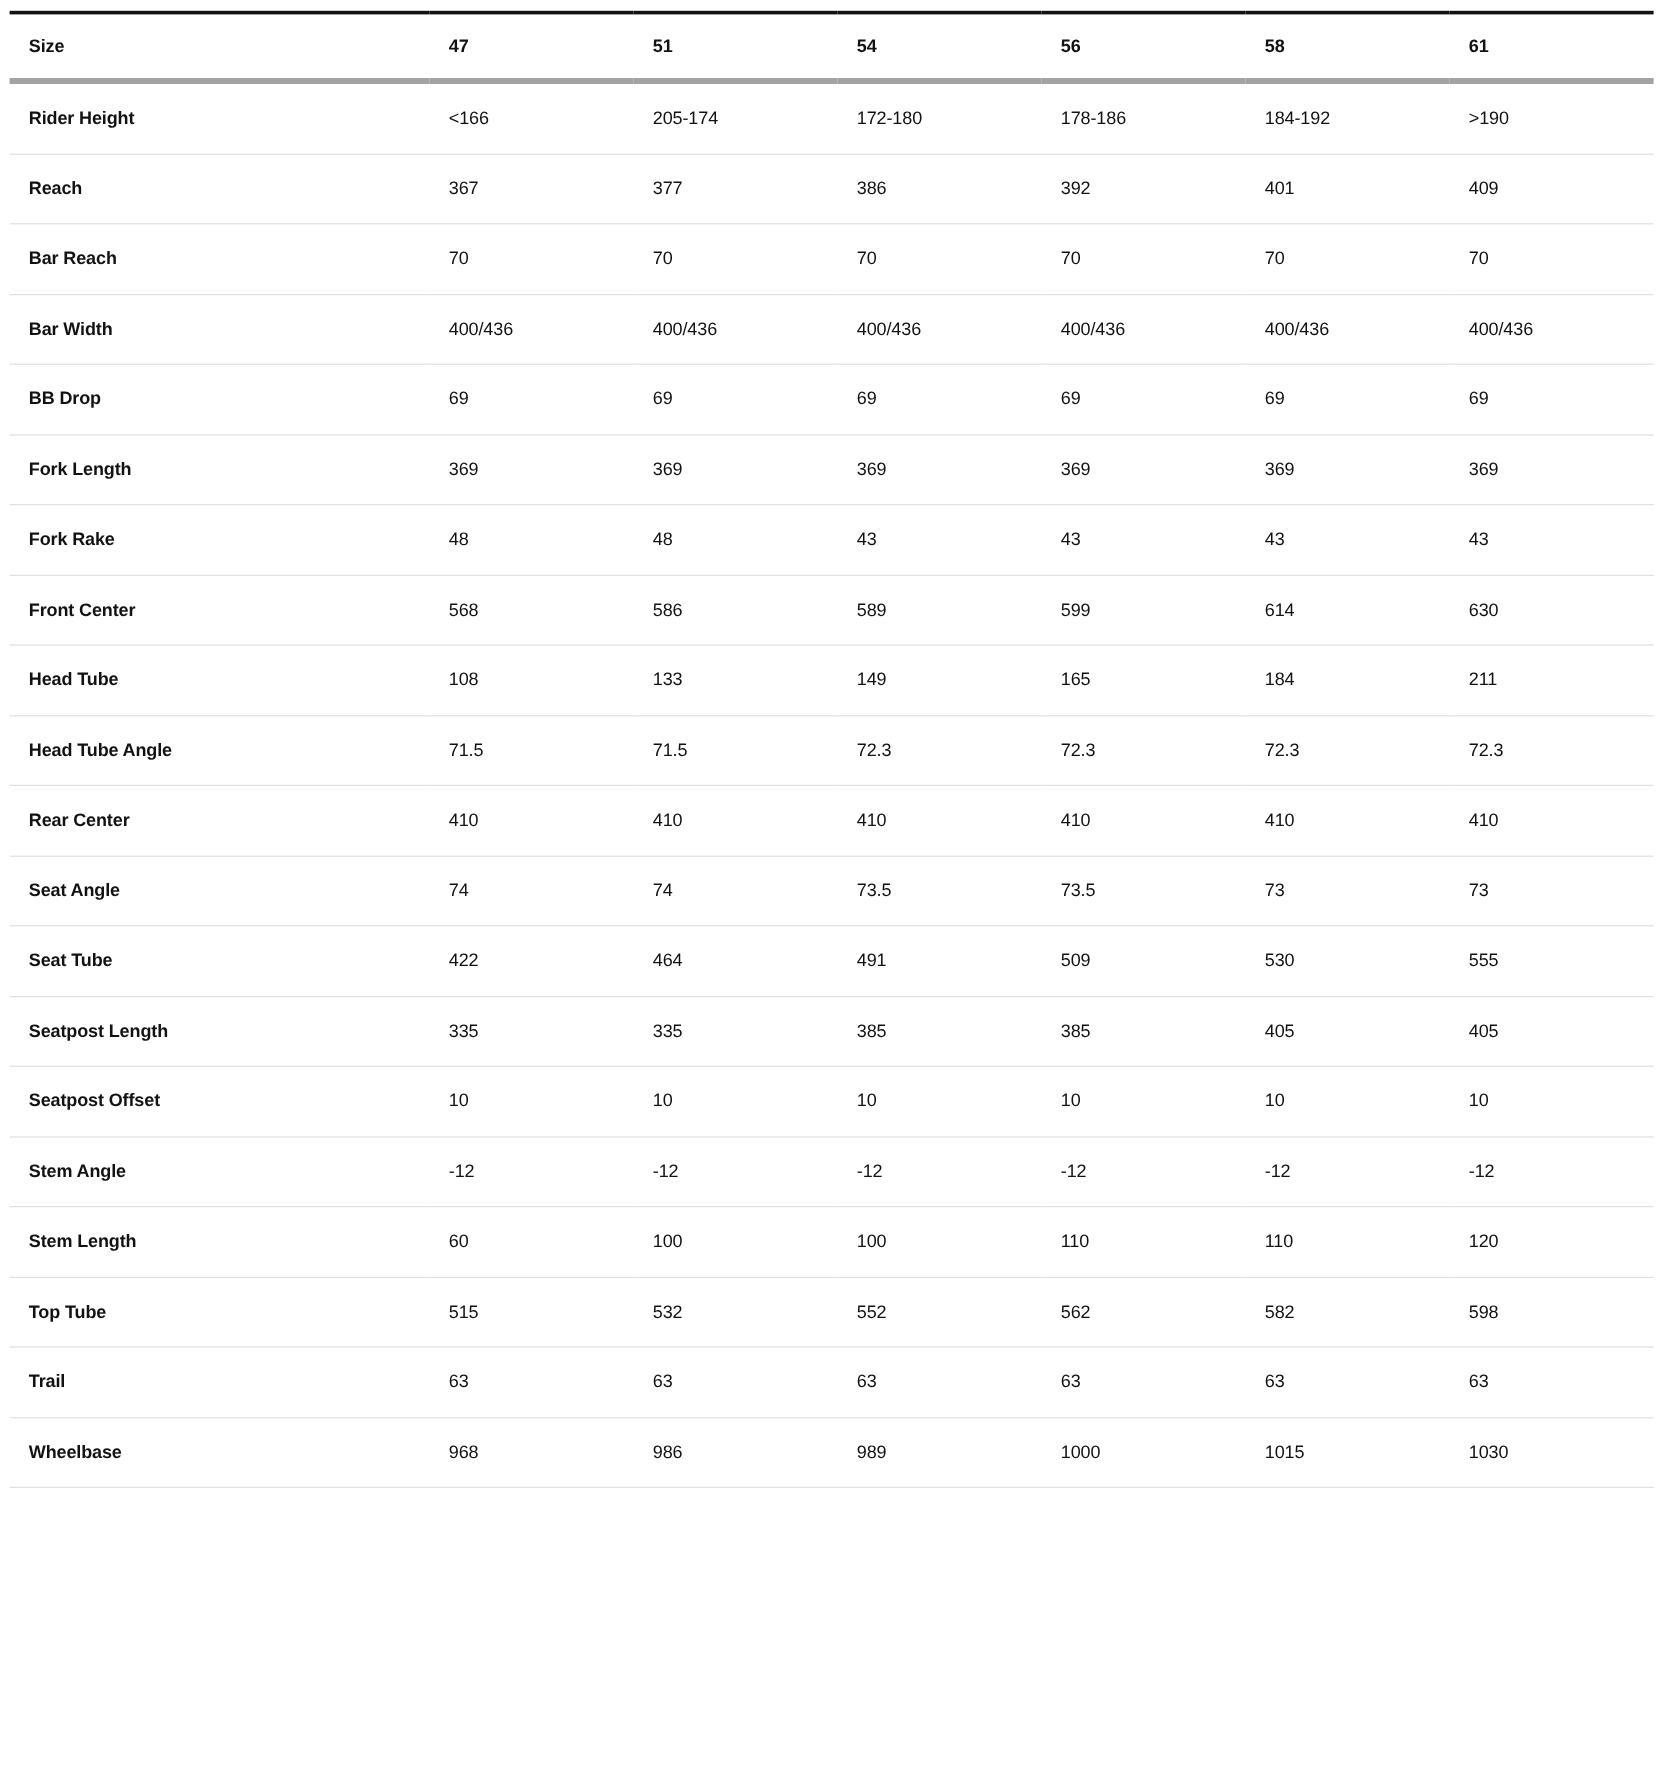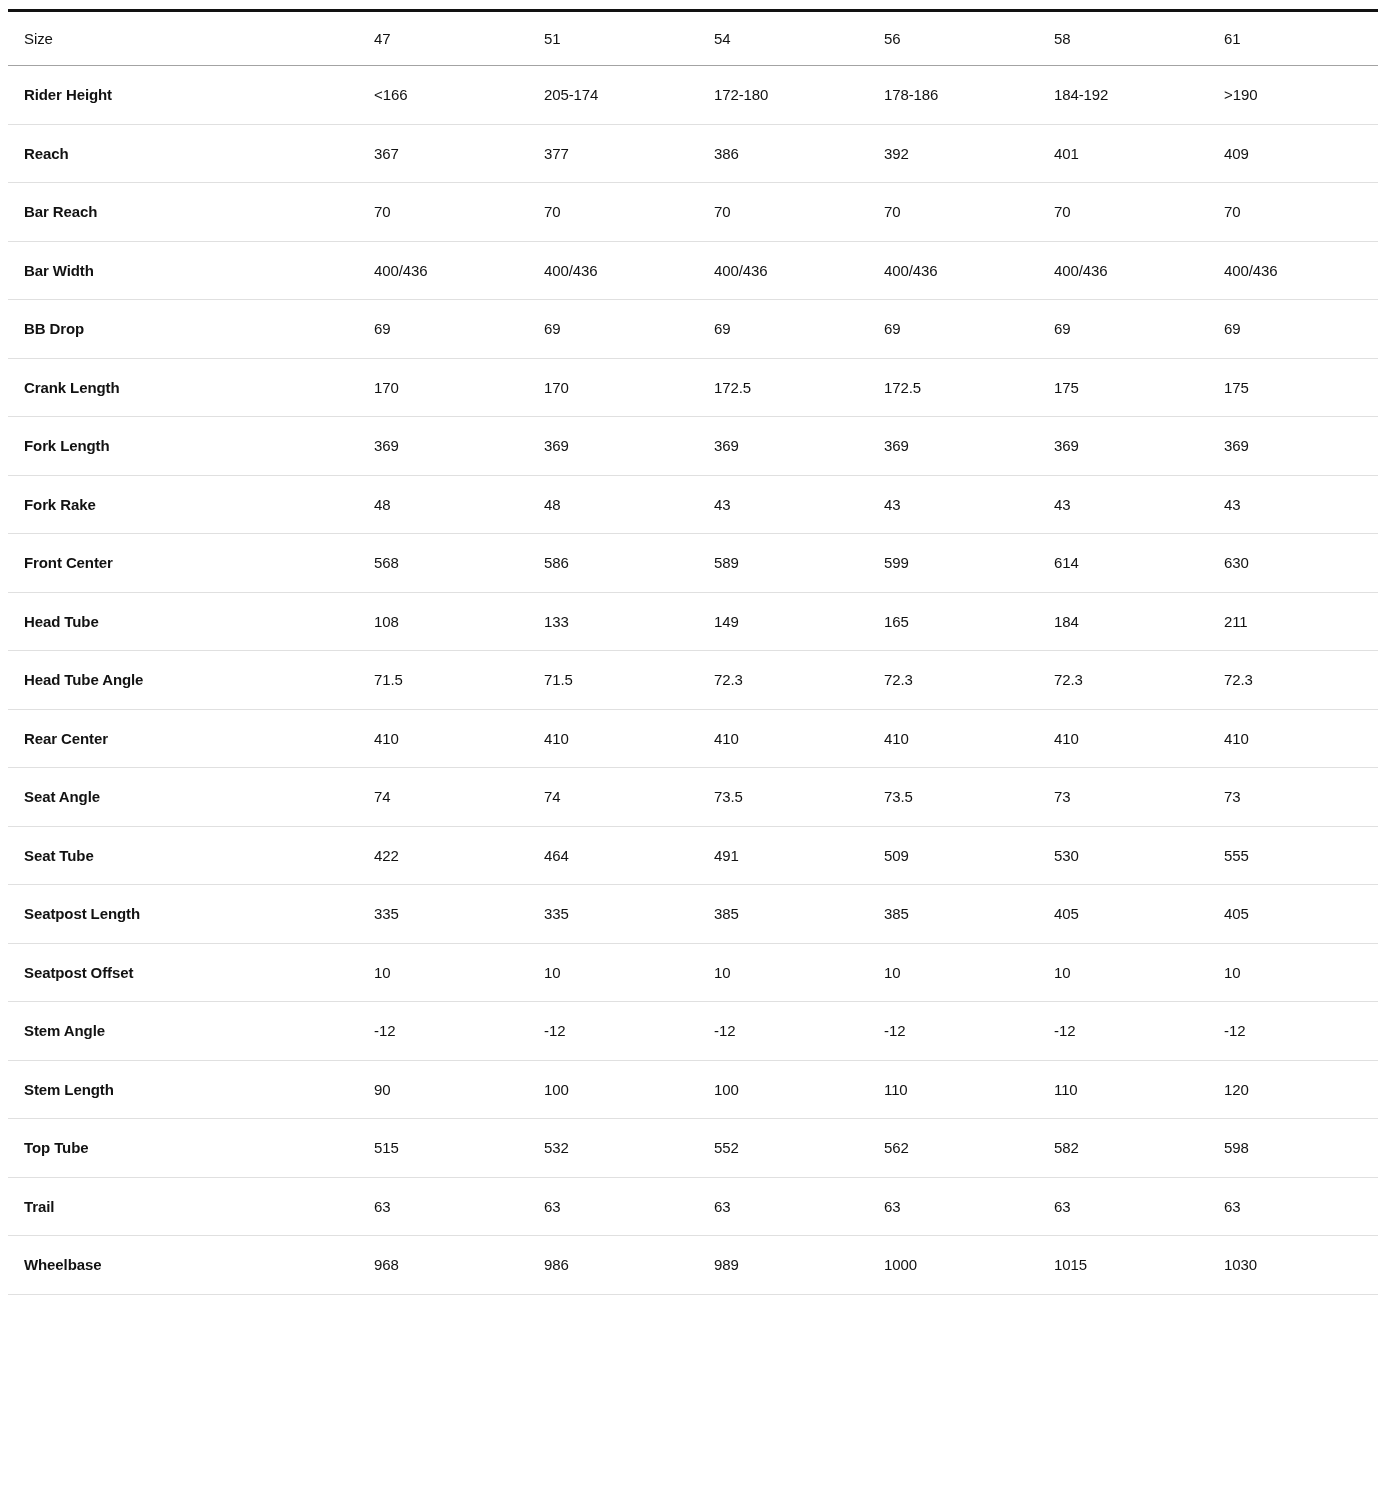--- a/index.html
+++ b/index.html
@@ -25,23 +25,23 @@
   th, td {
     text-align: left;
     vertical-align: middle;
     padding: 0 8px 0 16px;
     font-size: 15px;
     letter-spacing: -0.1px;
     white-space: nowrap;
     overflow: hidden;
   }
   thead th {
-    font-weight: 400;
+    font-weight: 700;
     height: 53px;
-    border-bottom: 1px solid #a3a3a3;
+    border-bottom: 5px solid #a3a3a3;
   }
   tbody th {
     font-weight: 700;
   }
   tbody th, tbody td {
     height: 57.5px;
     border-bottom: 1px solid #e0e0e0;
   }
 </style>
 </head>
@@ -109,29 +109,20 @@
         <tr>
           <th scope="row">BB Drop</th>
           <td>69</td>
           <td>69</td>
           <td>69</td>
           <td>69</td>
           <td>69</td>
           <td>69</td>
         </tr>
         <tr>
-          <th scope="row">Crank Length</th>
-          <td>170</td>
-          <td>170</td>
-          <td>172.5</td>
-          <td>172.5</td>
-          <td>175</td>
-          <td>175</td>
-        </tr>
-        <tr>
           <th scope="row">Fork Length</th>
           <td>369</td>
           <td>369</td>
           <td>369</td>
           <td>369</td>
           <td>369</td>
           <td>369</td>
         </tr>
         <tr>
           <th scope="row">Fork Rake</th>
@@ -218,21 +209,21 @@
           <th scope="row">Stem Angle</th>
           <td>-12</td>
           <td>-12</td>
           <td>-12</td>
           <td>-12</td>
           <td>-12</td>
           <td>-12</td>
         </tr>
         <tr>
           <th scope="row">Stem Length</th>
-          <td>90</td>
+          <td>60</td>
           <td>100</td>
           <td>100</td>
           <td>110</td>
           <td>110</td>
           <td>120</td>
         </tr>
         <tr>
           <th scope="row">Top Tube</th>
           <td>515</td>
           <td>532</td>

